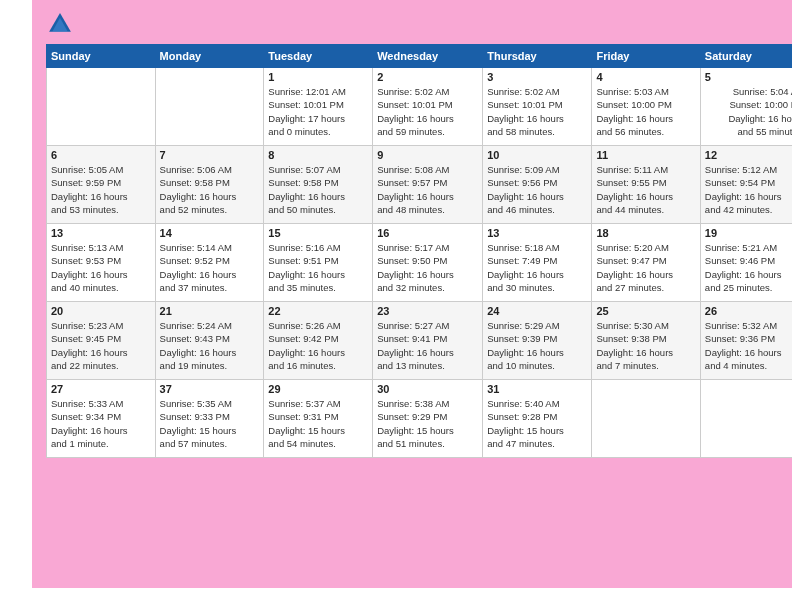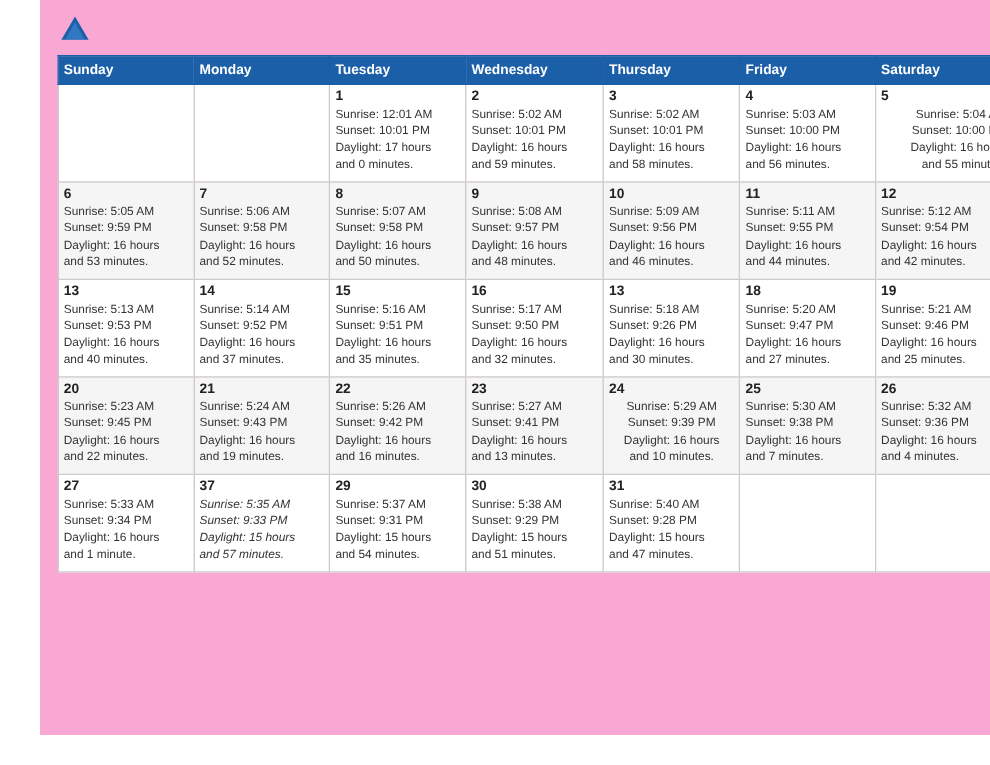--- a/index.html
+++ b/index.html
@@ -241,21 +241,21 @@
           <td>
             <span class="day-number">16</span>
             <div class="day-info" style="white-space: pre-line;">Sunrise: 5:17 AM
 Sunset: 9:50 PM
 Daylight: 16 hours
 and 32 minutes.</div>
           </td>
           <td>
             <span class="day-number">13</span>
             <div class="day-info" style="white-space: pre-line;">Sunrise: 5:18 AM
-Sunset: 9:26 PM
+Sunset: 7:49 PM
 Daylight: 16 hours
 and 30 minutes.</div>
           </td>
           <td>
             <span class="day-number">18</span>
             <div class="day-info" style="white-space: pre-line;">Sunrise: 5:20 AM
 Sunset: 9:47 PM
 Daylight: 16 hours
 and 27 minutes.</div>
           </td>
@@ -291,21 +291,21 @@
           </td>
           <td>
             <span class="day-number">23</span>
             <div class="day-info" style="white-space: pre-line;">Sunrise: 5:27 AM
 Sunset: 9:41 PM
 Daylight: 16 hours
 and 13 minutes.</div>
           </td>
           <td>
             <span class="day-number">24</span>
-            <div class="day-info" style="white-space: pre-line; text-align: center;">Sunrise: 5:29 AM
+            <div class="day-info" style="white-space: pre-line;">Sunrise: 5:29 AM
 Sunset: 9:39 PM
 Daylight: 16 hours
 and 10 minutes.</div>
           </td>
           <td>
             <span class="day-number">25</span>
             <div class="day-info" style="white-space: pre-line;">Sunrise: 5:30 AM
 Sunset: 9:38 PM
 Daylight: 16 hours
 and 7 minutes.</div>
@@ -321,21 +321,21 @@
         <tr>
           <td>
             <span class="day-number">27</span>
             <div class="day-info" style="white-space: pre-line;">Sunrise: 5:33 AM
 Sunset: 9:34 PM
 Daylight: 16 hours
 and 1 minute.</div>
           </td>
           <td>
             <span class="day-number">37</span>
-            <div class="day-info" style="white-space: pre-line; font-style: italic;">Sunrise: 5:35 AM
+            <div class="day-info" style="white-space: pre-line;">Sunrise: 5:35 AM
 Sunset: 9:33 PM
 Daylight: 15 hours
 and 57 minutes.</div>
           </td>
           <td>
             <span class="day-number">29</span>
             <div class="day-info" style="white-space: pre-line;">Sunrise: 5:37 AM
 Sunset: 9:31 PM
 Daylight: 15 hours
 and 54 minutes.</div>

